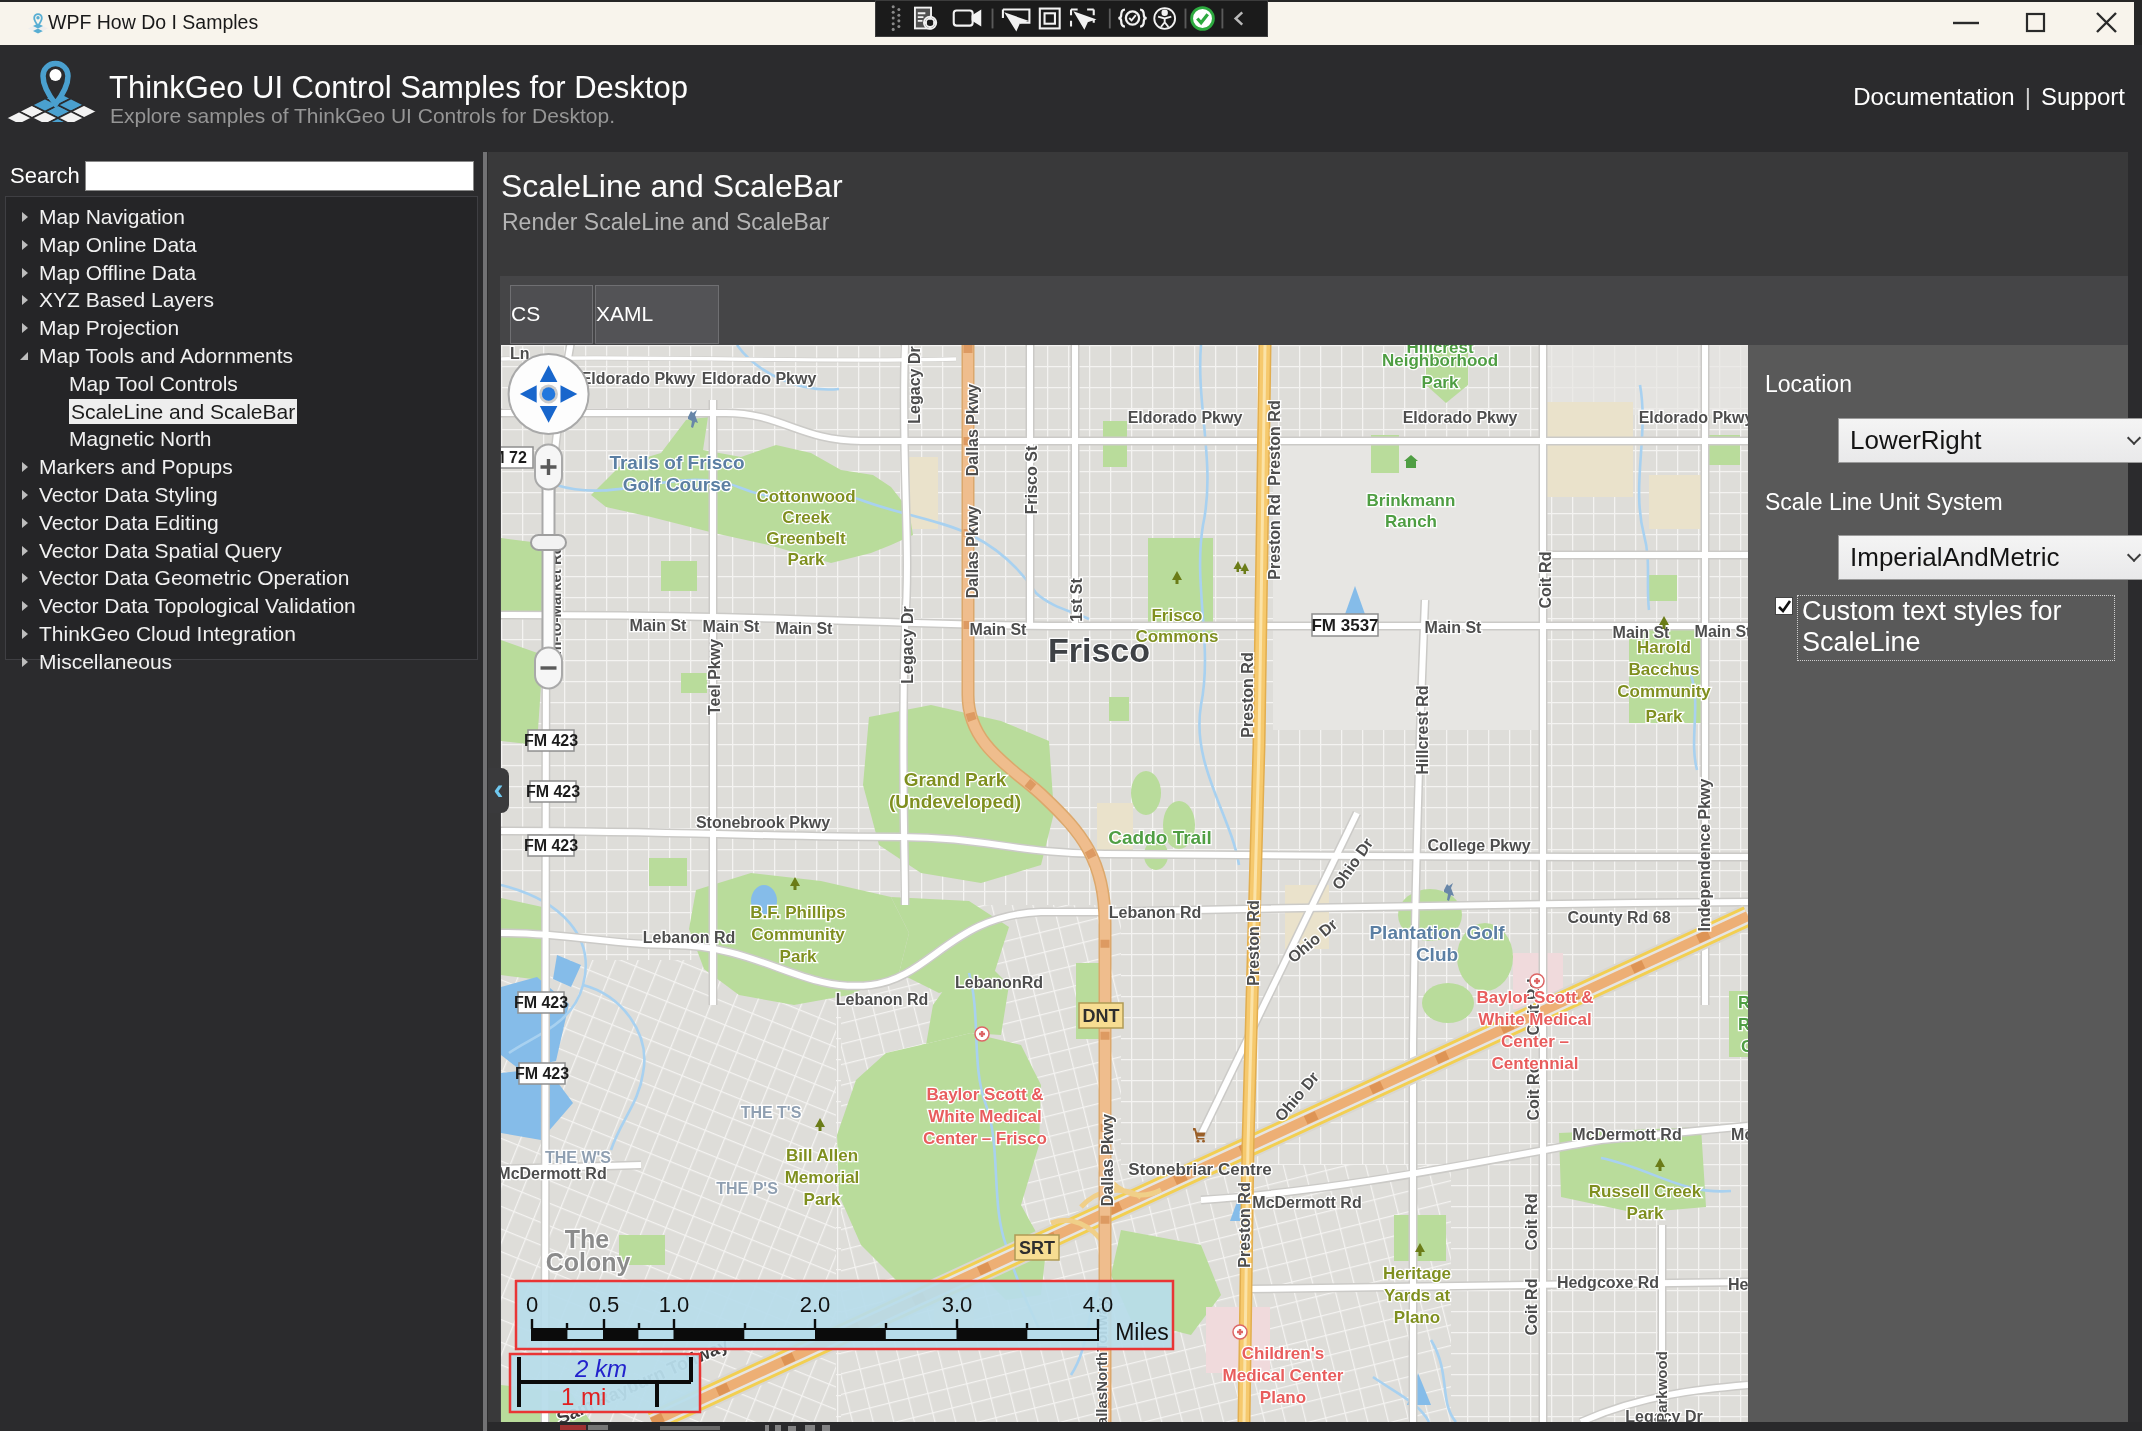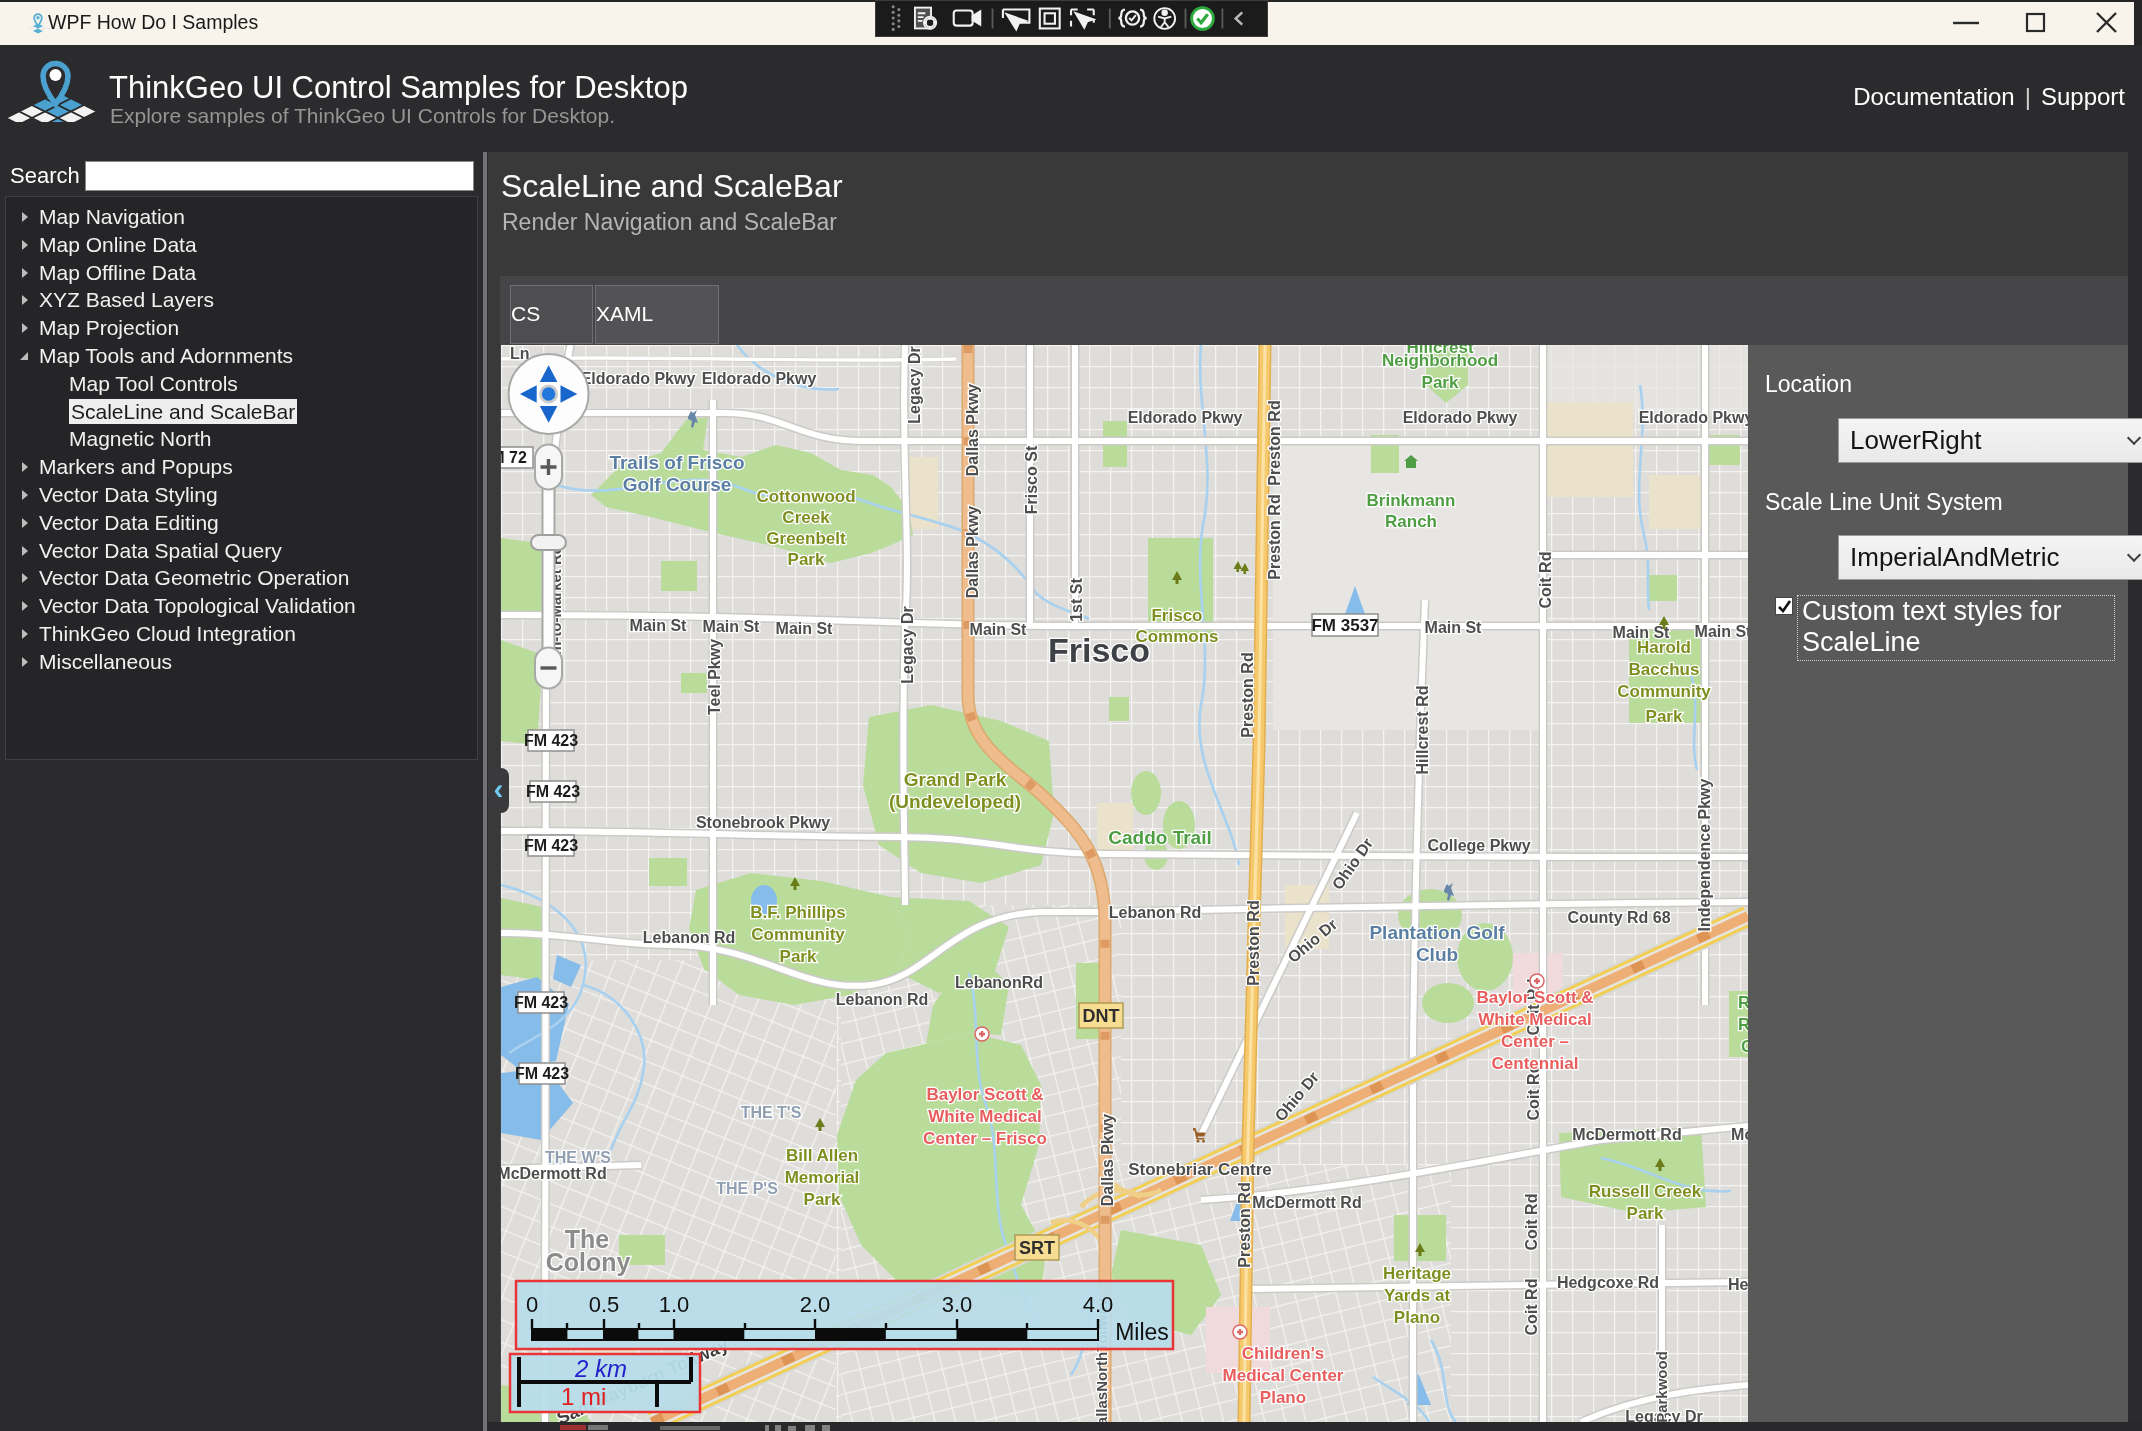--- a/index.html
+++ b/index.html
@@ -14,21 +14,21 @@
 #hlogo{position:absolute;left:0px;top:12px}
 #htitle{position:absolute;left:109px;top:70px;font-size:31px;color:#fdfdfd}
 #hsub{position:absolute;left:110px;top:104px;font-size:21px;color:#959595}
 #hlinks{position:absolute;right:17px;top:83px;font-size:24px;color:#fff}
 #hlinks span.u{}
 #hlinks span.sep{color:#cfcfcf;padding:0 10px}
 
 #sidebar{position:absolute;left:0;top:152px;width:484px;height:1279px;background:#2b2b2d}
 #searchlbl{position:absolute;left:10px;top:163px;font-size:22px;color:#fff}
 #searchbox{position:absolute;left:85px;top:161px;width:389px;height:30px;background:#fff;border:1px solid #888}
-#tree{position:absolute;left:5px;top:196px;width:473px;height:564px;background:#252527;border:1px solid #3f3f43;font-size:21px;color:#f1f1f1;padding-top:6px}
+#tree{position:absolute;left:5px;top:196px;width:473px;height:464px;background:#252527;border:1px solid #3f3f43;font-size:21px;color:#f1f1f1;padding-top:6px}
 .ti{position:relative;height:27.8px;line-height:27.8px;padding-left:33px;white-space:nowrap}
 .ti .arr{position:absolute;left:16px;top:9px;width:0;height:0;border-top:5px solid transparent;border-bottom:5px solid transparent;border-left:6px solid #bdbdbd}
 .ti .arrx{position:absolute;left:14px;top:10px;width:0;height:0;border-left:8px solid transparent;border-bottom:8px solid #bdbdbd}
 .ti.child{padding-left:63px}
 .ti.sel span.selbg{background:#eeeeee;color:#1b1b1b;padding:1px 2px}
 #splitline{position:absolute;left:483px;top:152px;width:4px;height:1279px;background:#727274}
 
 #content{position:absolute;left:488px;top:152px;width:1640px;height:1279px;background:#39393a}
 #rightdark{position:absolute;left:2128px;top:152px;width:14px;height:1279px;background:#2b2b2d}
 #ctitle{position:absolute;left:501px;top:168px;font-size:32px;color:#fbfbfb}
@@ -172,21 +172,21 @@
 <div class="ti"><span class="arr"></span>Vector Data Geometric Operation</div>
 <div class="ti"><span class="arr"></span>Vector Data Topological Validation</div>
 <div class="ti"><span class="arr"></span>ThinkGeo Cloud Integration</div>
 <div class="ti"><span class="arr"></span>Miscellaneous</div>
 </div>
 <div id="splitline"></div>
 <div id="content"></div>
 <div id="rightdark"></div>
 <div id="panel"></div>
 <div id="ctitle">ScaleLine and ScaleBar</div>
-<div id="csub">Render Navigation and ScaleBar</div>
+<div id="csub">Render ScaleLine and ScaleBar</div>
 <div class="tab" id="tabcs">CS</div>
 <div class="tab" id="tabxaml">XAML</div>
 <svg id="map" width="1247" height="1077" viewBox="0 0 1247 1077">
 <defs>
 <pattern id="st" width="21" height="21" patternUnits="userSpaceOnUse">
 <rect width="21" height="21" fill="#deddd9"></rect>
 <path d="M0 0 H21 M0 0 V21" stroke="#f4f3f1" stroke-width="2.6"></path>
 </pattern>
 <pattern id="st2" width="21" height="21" patternUnits="userSpaceOnUse" patternTransform="rotate(22)">
 <rect width="21" height="21" fill="#deddd9"></rect>

